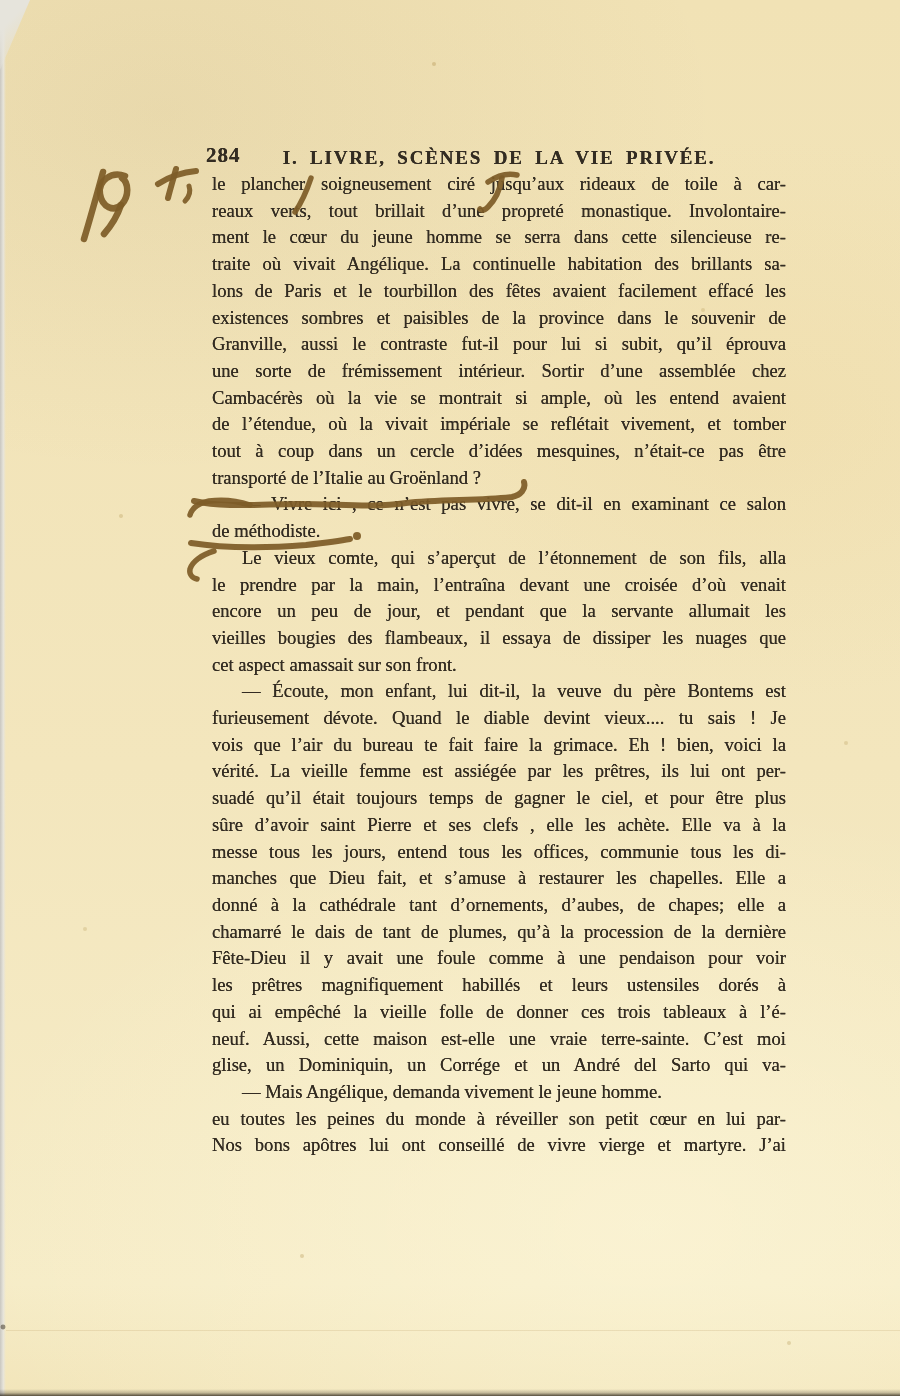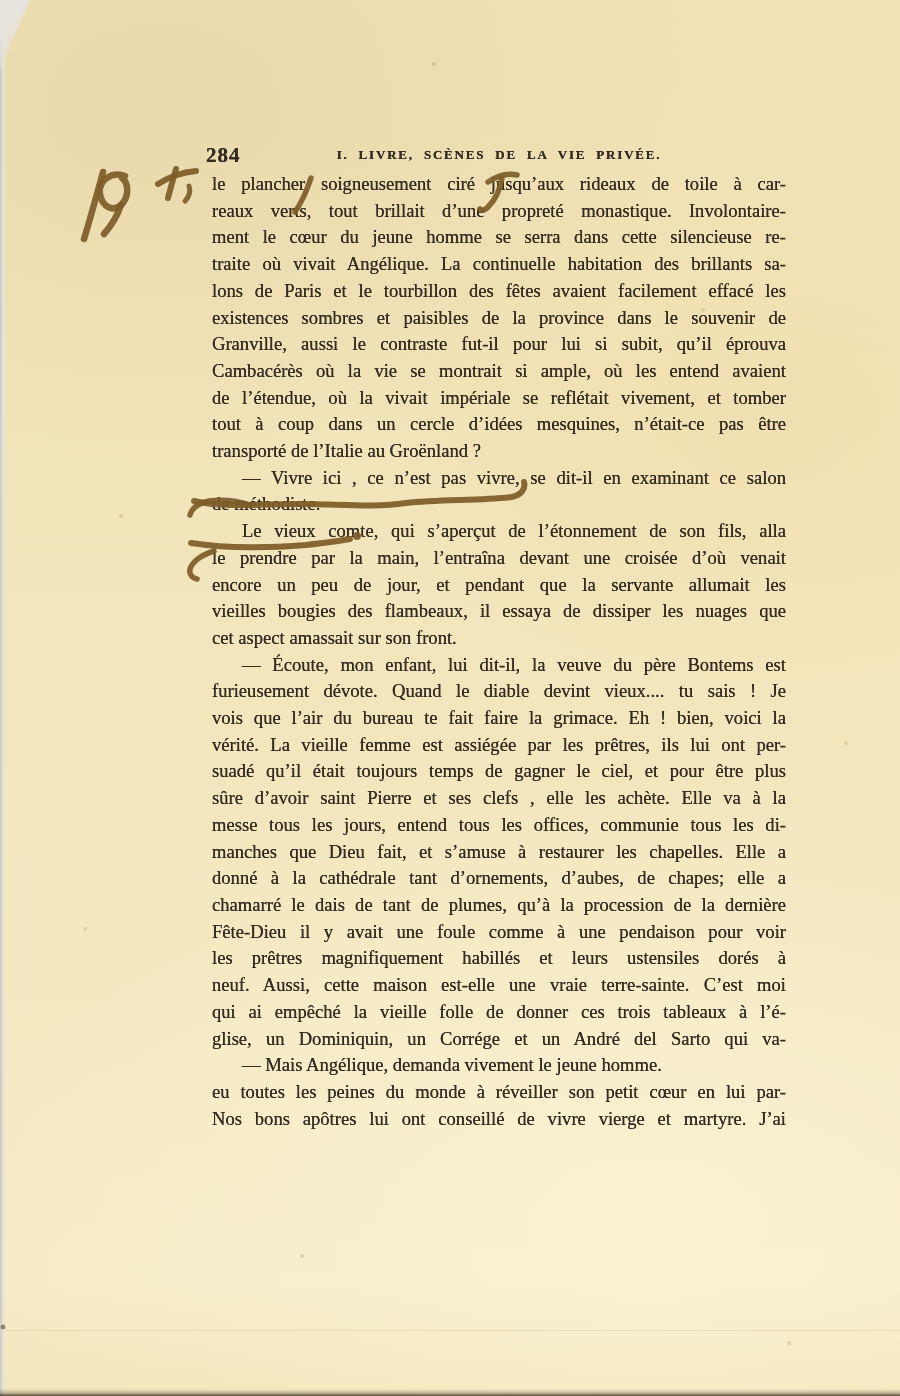--- a/index.html
+++ b/index.html
@@ -36,21 +36,21 @@
       84px 928px 0 1px rgba(165,130,55,.22),
       788px 1342px 0 1px rgba(165,130,55,.25),
       2px 1326px 0 1.5px rgba(70,60,45,.55);}
   
   .page-number{
     position:absolute;left:206px;top:143px;
     font-size:21px;font-weight:bold;color:var(--ink-text);
     letter-spacing:1px;text-shadow:0 0 .5px currentColor;}
   .running-title{
     position:absolute;left:212px;top:147px;width:574px;
-    text-align:center;font-size:13px;font-weight:bold;
+    text-align:center;font-size:19px;font-weight:bold;
     letter-spacing:1.8px;word-spacing:5px;color:var(--ink-text);
     text-shadow:0 0 .5px currentColor;}
   .text-block{
     position:absolute;left:212px;top:171px;width:574px;
     font-size:18.6px;line-height:26.7px;color:var(--ink-text);
     text-shadow:0 0 .45px currentColor;}
   .text-block .line{text-align:justify;text-align-last:justify;white-space:nowrap;}
   .text-block .line.last{text-align-last:left;white-space:normal;}
   .text-block .line.indent{text-indent:30px;}
   
@@ -73,20 +73,21 @@
   <div class="running-title">I. LIVRE, SCÈNES DE LA VIE PRIVÉE.</div>
 
   <div class="text-block">
       <div class="line">le plancher soigneusement ciré jusqu’aux rideaux de toile à car-</div>
       <div class="line">reaux verts, tout brillait d’une propreté monastique. Involontaire-</div>
       <div class="line">ment le cœur du jeune homme se serra dans cette silencieuse re-</div>
       <div class="line">traite où vivait Angélique. La continuelle habitation des brillants sa-</div>
       <div class="line">lons de Paris et le tourbillon des fêtes avaient facilement effacé les</div>
       <div class="line">existences sombres et paisibles de la province dans le souvenir de</div>
       <div class="line">Granville, aussi le contraste fut-il pour lui si subit, qu’il éprouva</div>
+      <div class="line">une sorte de frémissement intérieur. Sortir d’une assemblée chez</div>
       <div class="line">Cambacérès où la vie se montrait si ample, où les entend avaient</div>
       <div class="line">de l’étendue, où la vivait impériale se reflétait vivement, et tomber</div>
       <div class="line">tout à coup dans un cercle d’idées mesquines, n’était-ce pas être</div>
       <div class="line last">transporté de l’Italie au Groënland ?</div>
       <div class="line indent">— Vivre ici , ce n’est pas vivre, se dit-il en examinant ce salon</div>
       <div class="line last">de méthodiste.</div>
       <div class="line indent">Le vieux comte, qui s’aperçut de l’étonnement de son fils, alla</div>
       <div class="line">le prendre par la main, l’entraîna devant une croisée d’où venait</div>
       <div class="line">encore un peu de jour, et pendant que la servante allumait les</div>
       <div class="line">vieilles bougies des flambeaux, il essaya de dissiper les nuages que</div>
@@ -96,22 +97,22 @@
       <div class="line">vois que l’air du bureau te fait faire la grimace. Eh ! bien, voici la</div>
       <div class="line">vérité. La vieille femme est assiégée par les prêtres, ils lui ont per-</div>
       <div class="line">suadé qu’il était toujours temps de gagner le ciel, et pour être plus</div>
       <div class="line">sûre d’avoir saint Pierre et ses clefs , elle les achète. Elle va à la</div>
       <div class="line">messe tous les jours, entend tous les offices, communie tous les di-</div>
       <div class="line">manches que Dieu fait, et s’amuse à restaurer les chapelles. Elle a</div>
       <div class="line">donné à la cathédrale tant d’ornements, d’aubes, de chapes; elle a</div>
       <div class="line">chamarré le dais de tant de plumes, qu’à la procession de la dernière</div>
       <div class="line">Fête-Dieu il y avait une foule comme à une pendaison pour voir</div>
       <div class="line">les prêtres magnifiquement habillés et leurs ustensiles dorés à</div>
+      <div class="line">qui ai empêché la vieille folle de donner ces trois tableaux à l’é-</div>
       <div class="line">neuf. Aussi, cette maison est-elle une vraie terre-sainte. C’est moi</div>
-      <div class="line">qui ai empêché la vieille folle de donner ces trois tableaux à l’é-</div>
       <div class="line">glise, un Dominiquin, un Corrége et un André del Sarto qui va-</div>
       <div class="line indent last">— Mais Angélique, demanda vivement le jeune homme.</div>
       <div class="line">eu toutes les peines du monde à réveiller son petit cœur en lui par-</div>
       <div class="line">Nos bons apôtres lui ont conseillé de vivre vierge et martyre. J’ai</div>
     </div>
 
   <svg class="ink-overlay" width="900" height="1396" viewBox="0 0 900 1396">
 
     <g>
       <path d="M103,172 C97,194 91,216 84,239" stroke-width="6.5"></path>

